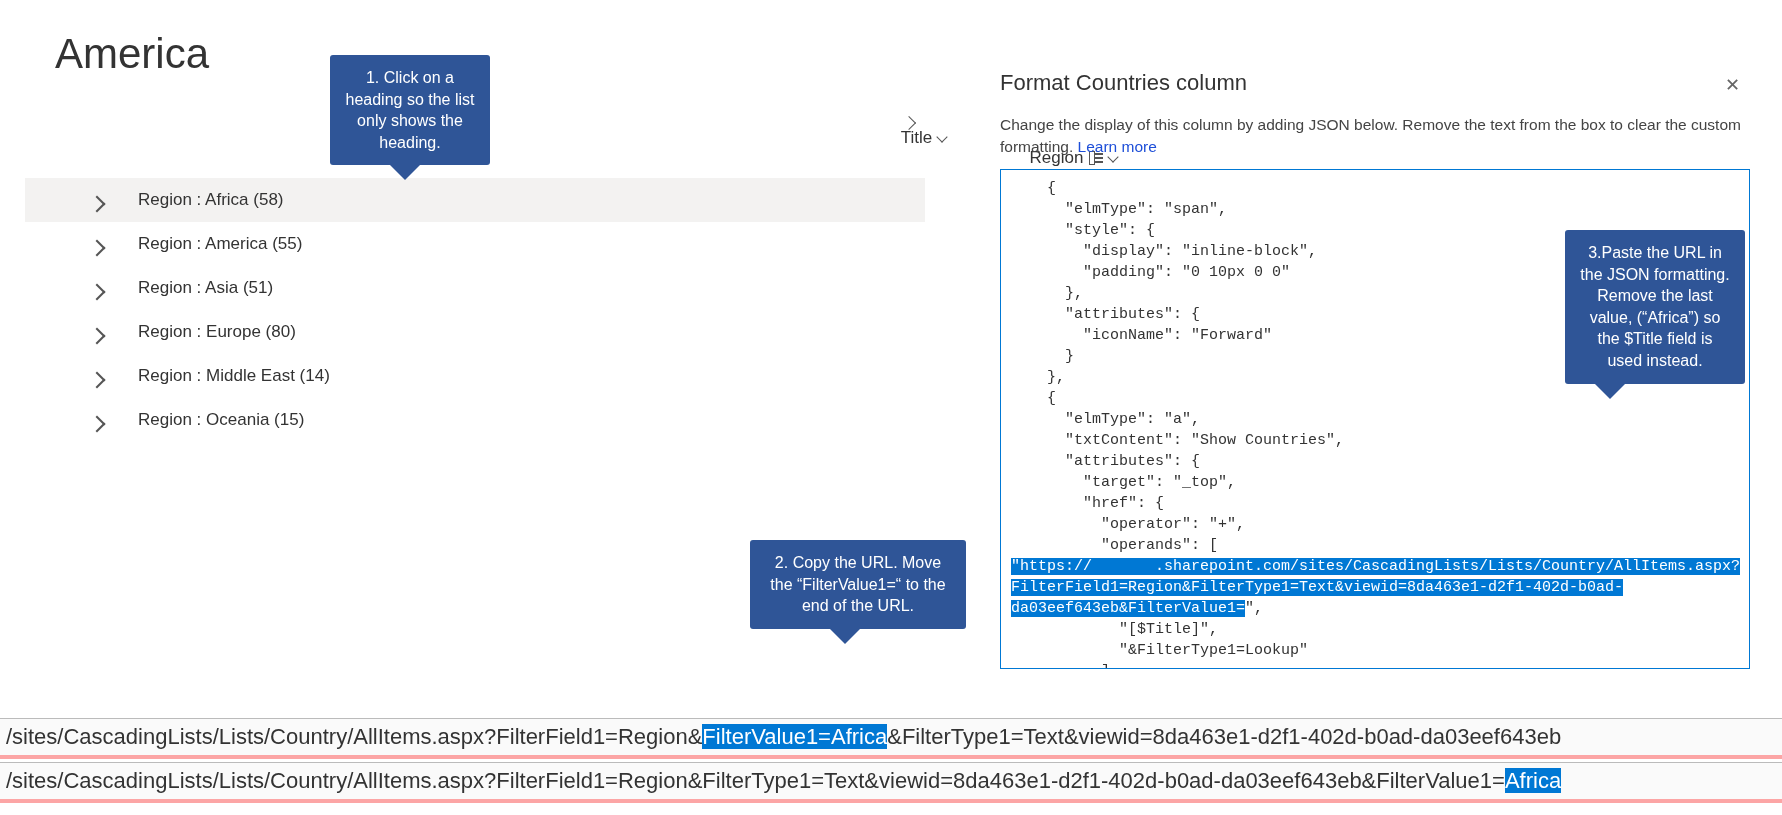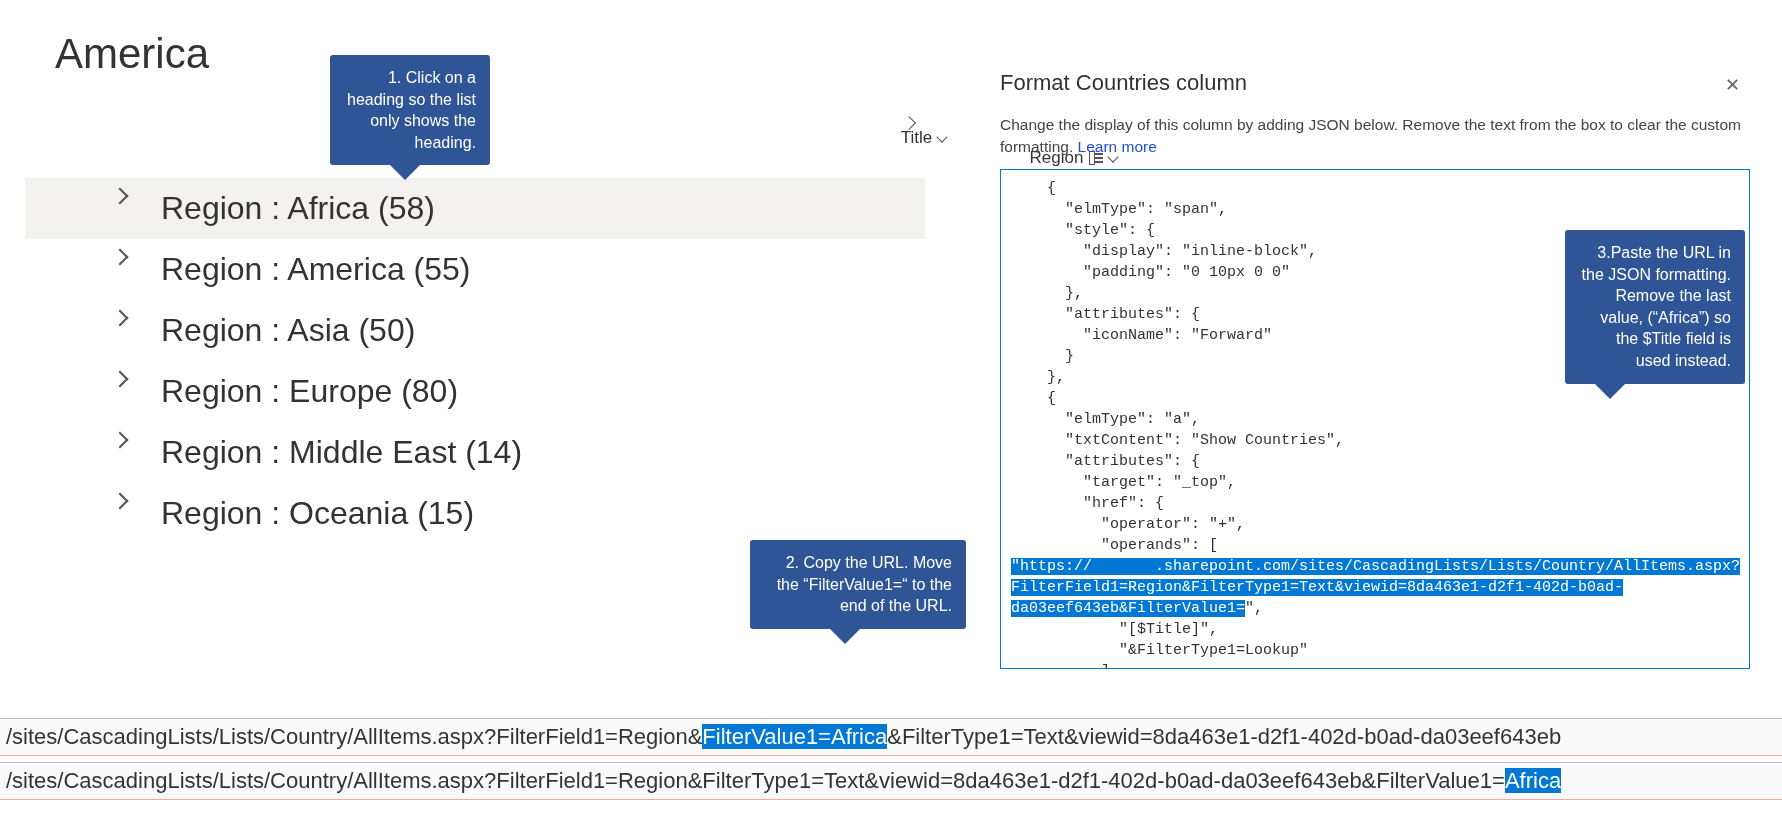--- a/index.html
+++ b/index.html
@@ -52,41 +52,41 @@
     margin-left:6px;
     position:relative;
   }
   .group-icon::before{
     content:"";position:absolute;left:0;top:0;width:4px;height:12px;border:1px solid #555;
   }
   .group-icon::after{
     content:"";position:absolute;left:6px;top:2px;width:8px;height:2px;background:#555;box-shadow:0 4px 0 #555, 0 8px 0 #555;
   }
   .group-row {
-    display:flex;align-items:flex-start;
-    padding: 12px 0 12px 89px;
-    font-size: 32px;
+    display:flex;align-items:flex-end;
+    padding: 12px 0 12px 66px;
+    font-size: 17px;
     font-weight:300;
     color:#333;
   }
   .group-row.selected { background:#f3f2f1; }
   .chev-group {
     display:inline-block;
     width:12px;height:12px;
     border-right:2px solid #555;
     border-bottom:2px solid #555;
     transform:rotate(-45deg);
     margin-right:35px;
   }
   .callout {
     position:absolute;
     background:#2f5597;
     color:#fff;
     font-size:16px;
-    text-align:right;
+    text-align:center;
     padding:12px 14px;
     border-radius:3px;
     width:170px;
     line-height:1.35;
   }
   .callout .arrow {
     position:absolute;
     width:0;height:0;
   }
   .callout1 { top:55px; left:330px; width:160px;}
@@ -122,21 +122,21 @@
   .hl { background:#0078d4; color:#fff; }
   
   .url-row {
     position:absolute;
     left:0;
     width:100%;
     font-size:22px;
     color:#333;
     padding:5px 6px;
     border-top:1px solid #bbb;
-    border-bottom:1px solid #fca5a5;
+    border-bottom:4px solid #fca5a5;
     background:#fafafa;
     white-space:nowrap;
   }
   .url1 { top:718px; }
   .url2 { top:762px; }
   .url-hl { background:#0078d4; color:#fff; }
   
   
   .json-box::-webkit-scrollbar { width:16px; }
   .json-box::-webkit-scrollbar-track { background:#f0f0f0; }
@@ -157,21 +157,21 @@
     <div class="group-row selected">
       <span class="chev-group"></span>
       <span>Region : Africa (58)</span>
     </div>
     <div class="group-row">
       <span class="chev-group"></span>
       <span>Region : America (55)</span>
     </div>
     <div class="group-row">
       <span class="chev-group"></span>
-      <span>Region : Asia (50)</span>
+      <span>Region : Asia (51)</span>
     </div>
     <div class="group-row">
       <span class="chev-group"></span>
       <span>Region : Europe (80)</span>
     </div>
     <div class="group-row">
       <span class="chev-group"></span>
       <span>Region : Middle East (14)</span>
     </div>
     <div class="group-row">

